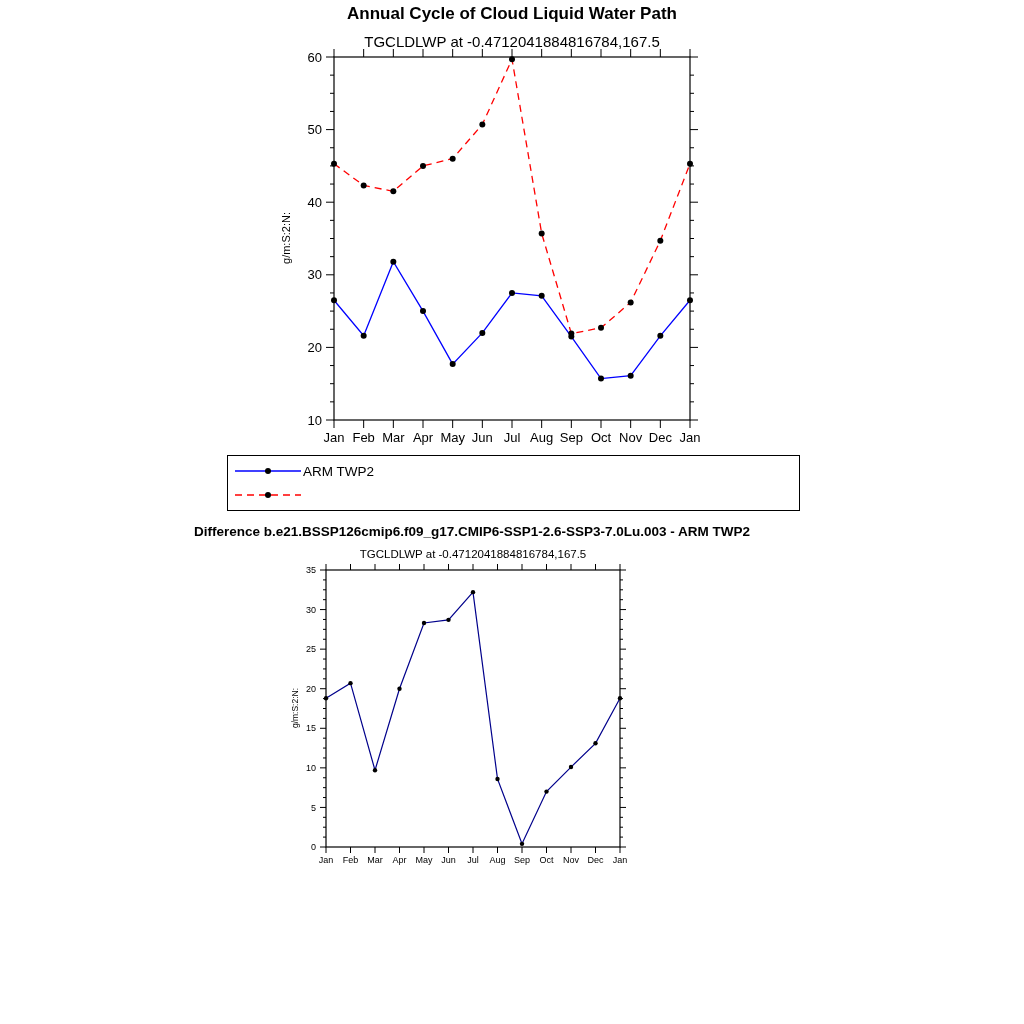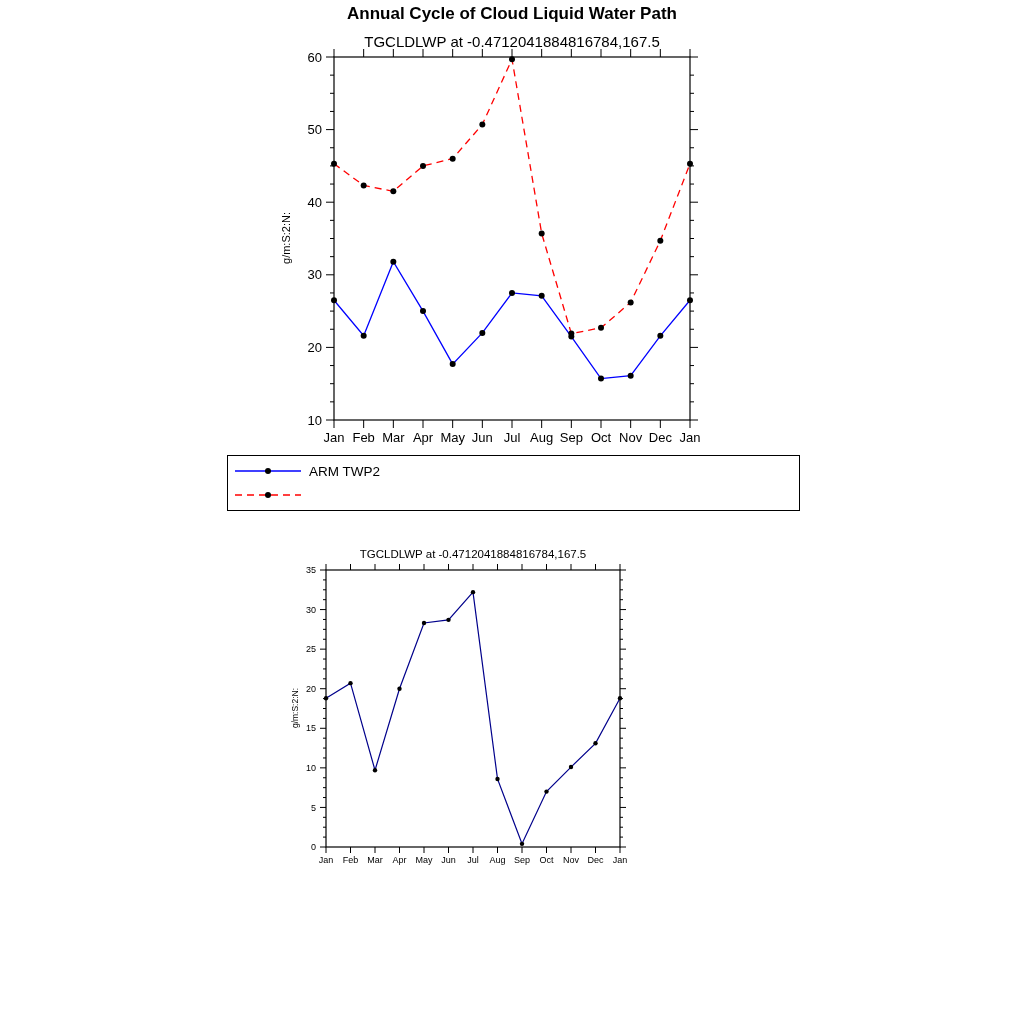--- a/index.html
+++ b/index.html
@@ -6,21 +6,21 @@
   .page{position:relative;width:1024px;height:1024px;background:#ffffff;overflow:hidden;
         font-family:"Liberation Sans",sans-serif;color:#000;border-radius:15px;}
   .abs{position:absolute;}
   .title-top{top:4px;left:0;width:1024px;text-align:center;font-size:17px;font-weight:bold;}
   .subtitle-top{top:33px;left:334px;width:356px;text-align:center;font-size:15px;white-space:nowrap;}
   .ylabel-top{top:230px;left:188px;width:200px;height:16px;text-align:center;font-size:11px;
               transform:rotate(-90deg);}
   .legend{top:455px;left:227px;width:571px;border:1px solid #000;background:#fff;padding:3px 0;}
   .legend-row{display:flex;align-items:center;height:24px;padding-left:5px;}
   .legend-sample{width:70px;height:14px;flex:0 0 70px;}
-  .legend-label{margin-left:6px;font-size:13.5px;white-space:nowrap;}
+  .legend-label{font-size:13.5px;white-space:nowrap;}
   .title-bottom{top:524px;left:0;width:944px;text-align:center;font-size:13.5px;font-weight:bold;white-space:nowrap;}
   .subtitle-bottom{top:548px;left:326px;width:294px;text-align:center;font-size:11.5px;white-space:nowrap;}
   .ylabel-bottom{top:702px;left:236px;width:120px;height:12px;text-align:center;font-size:8.5px;
                  transform:rotate(-90deg);}
   svg.charts{position:absolute;top:0;left:0;}
   svg text{font-family:"Liberation Sans",sans-serif;fill:#000;}
 </style>
 </head>
 <body>
 
@@ -278,16 +278,17 @@
       <span class="legend-label">ARM TWP2</span>
     </div>
     <div class="legend-row">
       <svg class="legend-sample" viewBox="0 0 70 14">
         <line x1="2" y1="7" x2="68" y2="7" stroke="#ff0000" stroke-width="1.5" stroke-dasharray="7 5"></line>
         <circle cx="35" cy="7" r="3" fill="#000"></circle>
       </svg>
     </div>
   </div>
 
+  <div class="abs title-bottom">Difference b.e21.BSSP126cmip6.f09_g17.CMIP6-SSP1-2.6-SSP3-7.0Lu.003 - ARM TWP2</div>
   <div class="abs subtitle-bottom">TGCLDLWP at -0.4712041884816784,167.5</div>
   <div class="abs ylabel-bottom">g/m:S:2:N:</div>
 
 </div>
 
 </body></html>

